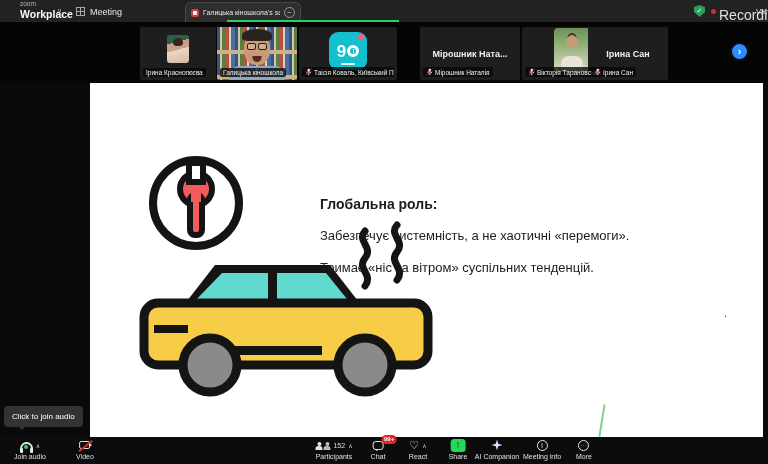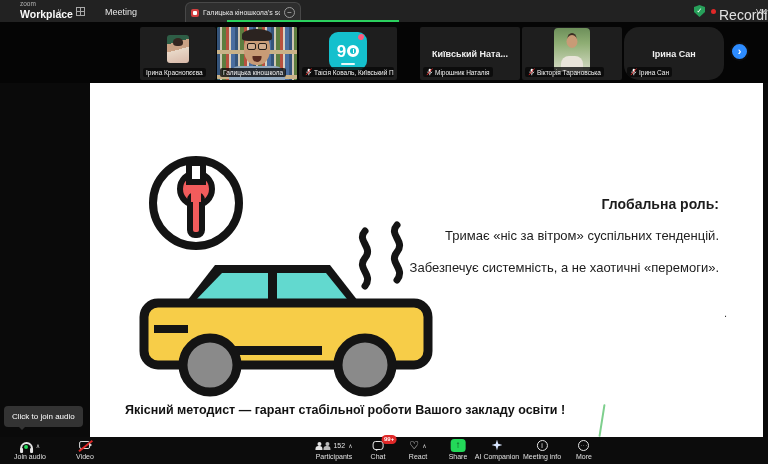--- a/index.html
+++ b/index.html
@@ -6,21 +6,21 @@
   html,body { width:768px; height:464px; overflow:hidden; background:#0a0a0a;
     font-family:"Liberation Sans", sans-serif; }
   .screen { position:relative; width:768px; height:464px; background:#0a0a0a; overflow:hidden; }
 
   
   .topbar { position:absolute; left:0; top:0; width:768px; height:22px; background:#222222; }
   .brand { position:absolute; left:20px; top:1px; line-height:1; }
   .brand .app-small { display:block; font-size:6.5px; color:#b5b5b5; }
   .brand .app-name { display:block; font-size:10.5px; font-weight:bold; color:#fafafa; margin-top:1px; }
   .tb-chev { position:absolute; left:57px; top:7px; font-size:7px; color:#bbb; }
-  .meeting-tab { position:absolute; left:76px; top:0; height:23px; display:flex; align-items:center; gap:20px; }
+  .meeting-tab { position:absolute; left:76px; top:0; height:23px; display:flex; align-items:center; gap:5px; }
   .grid-ico { width:9px; height:9px; border:1px solid #a8a8a8;
     background:
       linear-gradient(#a8a8a8,#a8a8a8) center/1px 100% no-repeat,
       linear-gradient(#a8a8a8,#a8a8a8) center/100% 1px no-repeat; }
   .meeting-tab .mt-label { font-size:9px; color:#e6e6e6; }
   .screen-tab { position:absolute; left:185px; top:2px; height:20px; width:116px;
     background:#2e2e2e; border:1px solid #484848; border-bottom:none;
     border-radius:6px 6px 0 0; display:flex; align-items:center; gap:4px; padding:0 5px; }
   .share-tab-ico { width:8px; height:8px; border-radius:2px; background:#d23f3f; position:relative; flex:0 0 auto; }
   .share-tab-ico:before { content:""; position:absolute; left:2px; top:2px; width:4px; height:4px; background:#fff; border-radius:1px; }
@@ -92,21 +92,21 @@
 
   .mic-svg { flex:0 0 auto; }
 
   
   .slide { position:absolute; left:90px; top:83px; width:673px; height:354px; background:#ffffff; }
   .slide-title { position:absolute; left:35px; top:30px; font-family:"DejaVu Serif", serif;
     font-weight:bold; font-size:21px; color:#161616; letter-spacing:0.5px; white-space:nowrap; }
   .slide-title .num { color:#b3b3b3; text-decoration:underline; margin-right:6px; }
   .wrench-wrap { position:absolute; left:54px; top:68px; }
   .car-wrap { position:absolute; left:40px; top:130px; }
-  .right-block { position:absolute; left:230px; right:44px; top:113px; text-align:right; color:#1c1c1c; }
+  .right-block { position:absolute; left:230px; right:44px; top:113px; color:#1c1c1c; }
   .right-block .rb-head { font-size:14px; font-weight:bold; line-height:16px; margin-bottom:16px; }
   .right-block .rb-line { font-size:13px; line-height:16px; margin-bottom:16px; white-space:nowrap; }
   .stray-dot { position:absolute; left:634px; top:224px; font-size:11px; color:#333; }
   .slide-footer { position:absolute; left:35px; top:320px; font-size:12.5px; font-weight:bold;
     color:#111; white-space:nowrap; }
   .annot-line { position:absolute; left:511px; top:321px; width:2px; height:33px;
     background:#7ecf8d; transform:rotate(9deg); border-radius:1px; }
 
   
   .tooltip { position:absolute; left:4px; top:406px; height:21px; background:#333333;
@@ -220,21 +220,21 @@
             <rect x="3" y="0.8" width="2.6" height="4.4" rx="1.3" fill="#fff"></rect>
             <path d="M1.8 4.2 a2.6 2.6 0 0 0 5 0" fill="none" stroke="#fff" stroke-width="0.9"></path>
             <line x1="4.3" y1="6.8" x2="4.3" y2="8.2" stroke="#fff" stroke-width="0.9"></line>
             <line x1="1" y1="8" x2="7.4" y2="0.6" stroke="#e02828" stroke-width="1.1"></line>
           </svg>
         <span>Таісія Коваль, Київський Палац...</span>
       </span>
     </div>
 
     <div class="tile" style="left:420px;width:100px;">
-      <span class="center-name">Київський  Ната...</span>
+      <span class="center-name">Мірошник  Ната...</span>
       <span class="name-tag">
         <svg class="mic-svg" viewBox="0 0 8 9" width="7" height="8">
             <rect x="3" y="0.8" width="2.6" height="4.4" rx="1.3" fill="#fff"></rect>
             <path d="M1.8 4.2 a2.6 2.6 0 0 0 5 0" fill="none" stroke="#fff" stroke-width="0.9"></path>
             <line x1="4.3" y1="6.8" x2="4.3" y2="8.2" stroke="#fff" stroke-width="0.9"></line>
             <line x1="1" y1="8" x2="7.4" y2="0.6" stroke="#e02828" stroke-width="1.1"></line>
           </svg>
         <span>Мірошник Наталія</span>
       </span>
     </div>
@@ -245,21 +245,21 @@
         <svg class="mic-svg" viewBox="0 0 8 9" width="7" height="8">
             <rect x="3" y="0.8" width="2.6" height="4.4" rx="1.3" fill="#fff"></rect>
             <path d="M1.8 4.2 a2.6 2.6 0 0 0 5 0" fill="none" stroke="#fff" stroke-width="0.9"></path>
             <line x1="4.3" y1="6.8" x2="4.3" y2="8.2" stroke="#fff" stroke-width="0.9"></line>
             <line x1="1" y1="8" x2="7.4" y2="0.6" stroke="#e02828" stroke-width="1.1"></line>
           </svg>
         <span>Вікторія Тарановська</span>
       </span>
     </div>
 
-    <div class="tile" style="left:624px;width:100px;border-radius:15px;">
+    <div class="tile" style="left:588px;width:80px;">
       <span class="center-name">Ірина Сан</span>
       <span class="name-tag">
         <svg class="mic-svg" viewBox="0 0 8 9" width="7" height="8">
             <rect x="3" y="0.8" width="2.6" height="4.4" rx="1.3" fill="#fff"></rect>
             <path d="M1.8 4.2 a2.6 2.6 0 0 0 5 0" fill="none" stroke="#fff" stroke-width="0.9"></path>
             <line x1="4.3" y1="6.8" x2="4.3" y2="8.2" stroke="#fff" stroke-width="0.9"></line>
             <line x1="1" y1="8" x2="7.4" y2="0.6" stroke="#e02828" stroke-width="1.1"></line>
           </svg>
         <span>Ірина Сан</span>
       </span>
@@ -290,26 +290,25 @@
         <rect x="14" y="90" width="284" height="62" rx="14" fill="#f7cd48" stroke="#141414" stroke-width="9"></rect>
         <rect x="24" y="112" width="34" height="8" fill="#141414"></rect>
         <rect x="100" y="133" width="92" height="9" fill="#141414"></rect>
         <circle cx="80" cy="152" r="27" fill="#8a8a8a" stroke="#141414" stroke-width="9"></circle>
         <circle cx="235" cy="152" r="27" fill="#8a8a8a" stroke="#141414" stroke-width="9"></circle>
       </svg>
     </div>
 
     <div class="right-block">
       <div class="rb-head">Глобальна роль:</div>
+      <div class="rb-line">Забезпечує системність, а не хаотичні «перемоги».</div>
       <div class="rb-line">Тримає «ніс за вітром» суспільних тенденцій.</div>
-      <div class="rb-line">Забезпечує системність, а не хаотичні «перемоги».</div>
     </div>
     <span class="stray-dot">.</span>
 
-    <div class="slide-footer">Якісний методист — гарант стабільної роботи Вашого закладу освіти !</div>
     <div class="annot-line"></div>
   </div>
 
   <div class="tooltip">
     <span>Click to join audio</span>
   </div>
 
   <div class="toolbar">
 
     <div class="tbtn" style="left:30px;">

